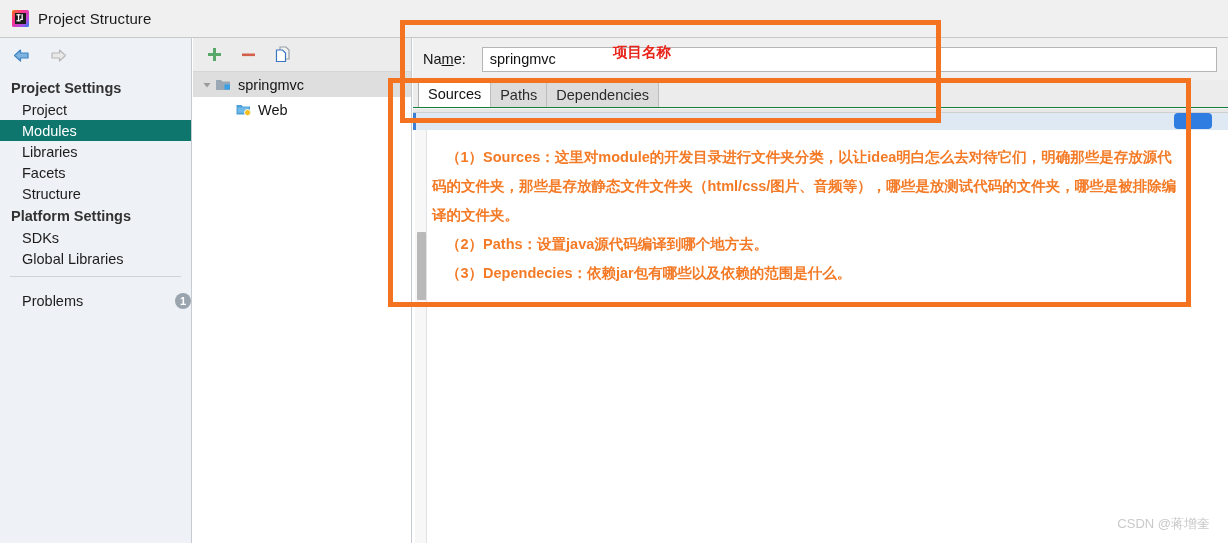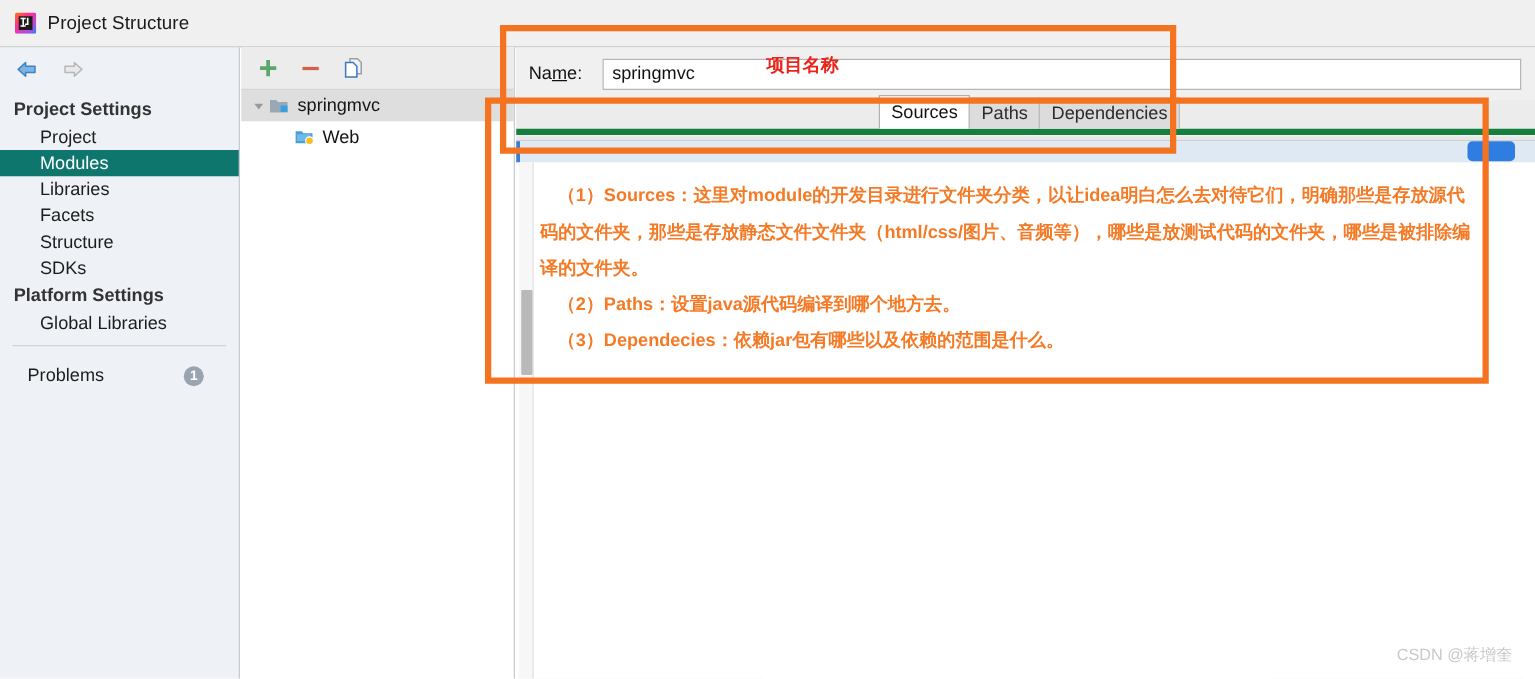--- a/index.html
+++ b/index.html
@@ -81,37 +81,37 @@
     padding-left: 13px;
     box-sizing: border-box;
     white-space: nowrap;
   }
   .side-row.head {
     font-weight: bold;
     color: #333333;
     padding-left: 11px;
     height: 23px;
   }
-  .side-row.child { padding-left: 32px; }
+  .side-row.child { padding-left: 22px; }
   .side-row.selected {
     background: #0f766e;
     color: #ffffff;
   }
   .side-sep {
     margin: 7px 10px 0 10px;
     border-top: 1px solid #cdd3da;
   }
   .problems-row {
     height: 26px;
     display: flex;
     align-items: center;
     font-size: 14.5px;
     color: #1d1d1d;
     padding-left: 22px;
-    padding-right: 28px;
+    padding-right: 0;
     box-sizing: border-box;
     margin-top: 11px;
   }
   .badge {
     margin-left: auto;
     width: 16px; height: 16px;
     border-radius: 50%;
     background: #9aa4ae;
     color: #ffffff;
     font-size: 11px;
@@ -199,22 +199,21 @@
 
   .tabstrip {
     position: absolute;
     left: 0; top: 42px;
     width: 100%; height: 28px;
     background: #ececec;
     display: flex;
     align-items: flex-end;
     padding-left: 5px;
     box-sizing: border-box;
-    border-bottom: 5px solid #15803d;
-    justify-content: center;
+    border-bottom: 1px solid #15803d;
   }
   .tab {
     height: 25px;
     padding: 0 9px;
     display: flex;
     align-items: center;
     font-size: 14.5px;
     color: #2b2b2b;
     background: #dcdcdc;
     border: 1px solid #bdbdbd;
@@ -368,22 +367,22 @@
     </div>
 
     <div class="side-list">
       <div class="side-row head">Project Settings</div>
       <div class="side-row child">Project</div>
       <div class="side-row child selected">Modules</div>
       <div class="side-row child">Libraries</div>
       <div class="side-row child">Facets</div>
       <div class="side-row child">Structure</div>
 
+      <div class="side-row head">Platform Settings</div>
       <div class="side-row child">SDKs</div>
-      <div class="side-row head">Platform Settings</div>
       <div class="side-row child">Global Libraries</div>
 
       <div class="side-sep"></div>
 
       <div class="problems-row">
         <span>Problems</span>
         <span class="badge">1</span>
       </div>
     </div>
   </div>

